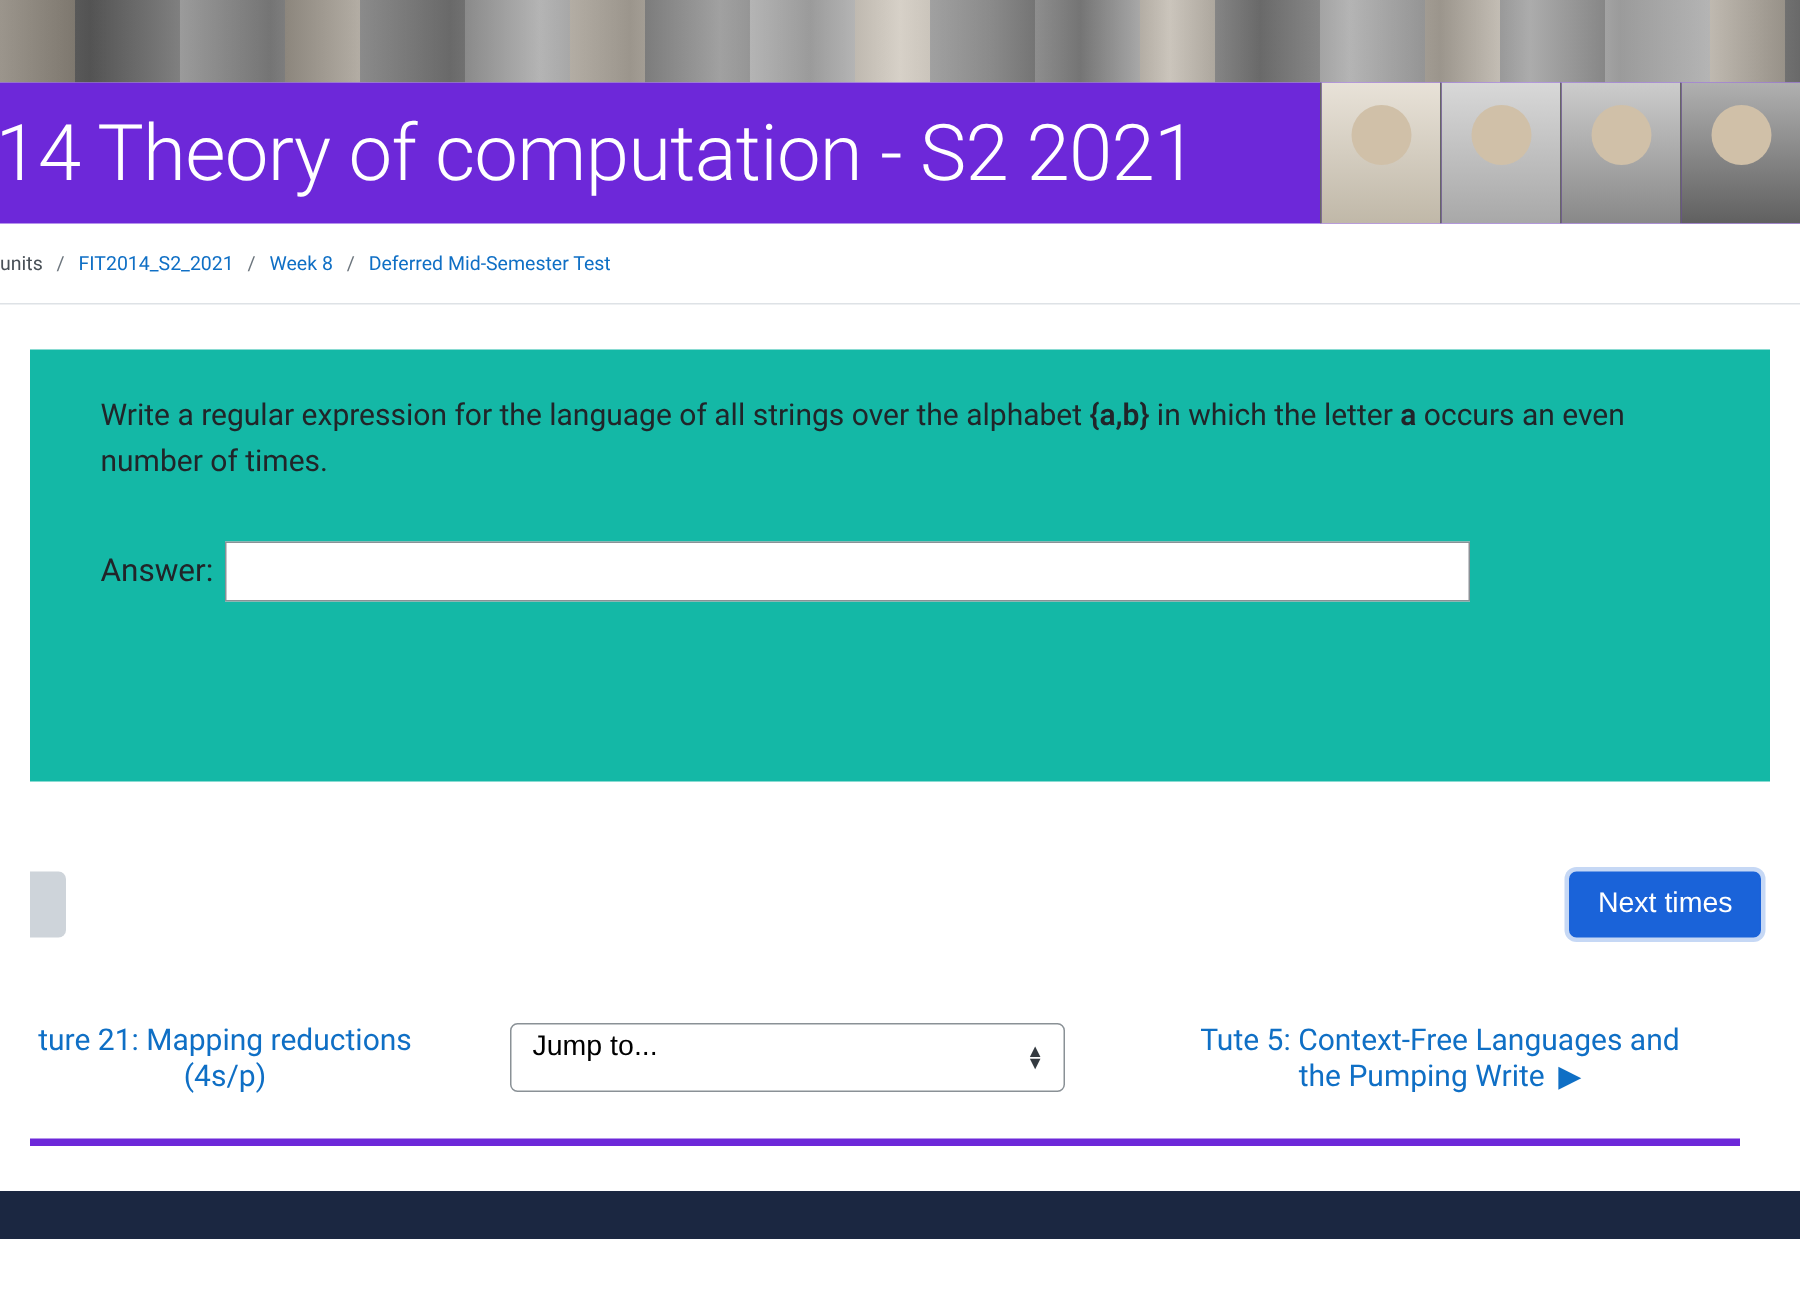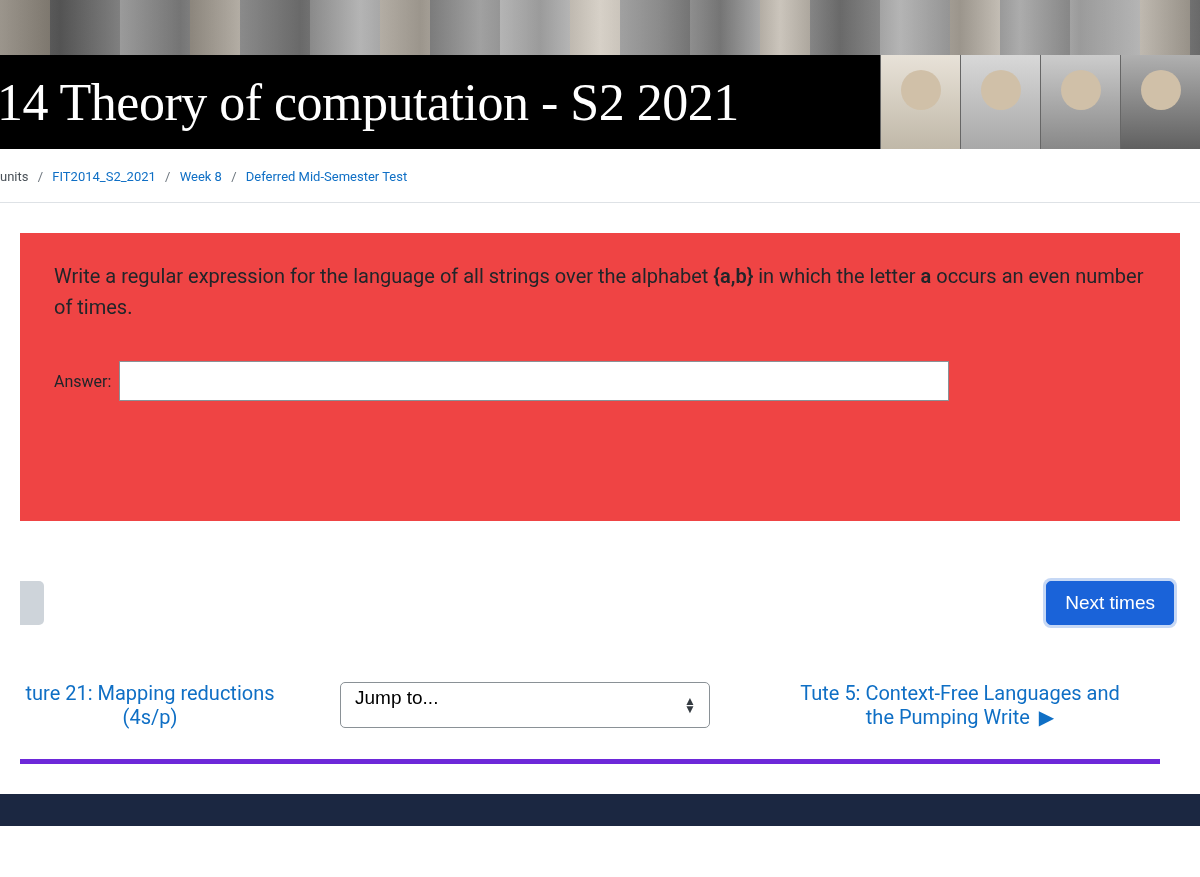--- a/index.html
+++ b/index.html
@@ -25,29 +25,28 @@
   .header-banner::before {
     content: "";
     position: absolute;
     inset: 0;
     background: repeating-linear-gradient(90deg,
       rgba(200,180,150,0.3) 0px, rgba(200,180,150,0.3) 50px,
       rgba(80,80,80,0.35) 50px, rgba(80,80,80,0.35) 120px,
       rgba(160,160,160,0.25) 120px, rgba(160,160,160,0.25) 190px);
   }
   .title-bar {
-    background: #000000;
+    background: #6d28d9;
     color: #fff;
     height: 94px;
     display: flex;
     align-items: center;
     padding-left: 0;
     position: relative;
     overflow: hidden;
-    font-family: Liberation Serif, serif;
   }
   .title-bar h1 {
     font-size: 52px;
     font-weight: 300;
     letter-spacing: -0.5px;
     white-space: nowrap;
     margin-left: -3px;
   }
   .title-portraits {
     position: absolute;
@@ -79,37 +78,37 @@
     font-size: 13px;
     border-bottom: 1px solid #dee2e6;
   }
   .breadcrumb span.sep { color: #6c757d; margin: 0 6px; }
   .breadcrumb a { color: #0f6fc5; text-decoration: none; }
   .breadcrumb .muted { color: #495057; }
 
   
   .content-wrap { padding: 0 20px 0 20px; }
   .question-box {
-    background: #ef4444;
+    background: #14b8a6;
     margin: 30px 0 0 0;
-    padding: 28px 30px 120px 34px;
+    padding: 28px 30px 120px 47px;
   }
   .qtext {
     font-size: 20px;
     line-height: 1.55;
     margin-bottom: 38px;
   }
   .qtext .mono { font-family: inherit; font-weight: 600; }
   .answer-row {
     display: flex;
     align-items: center;
     gap: 8px;
   }
   .answer-label {
-    font-size: 16px;
+    font-size: 21px;
   }
   .answer-input {
     width: 830px;
     height: 40px;
     border: 1px solid #8a9196;
     background: #fff;
     font-size: 18px;
     padding: 4px 8px;
   }
 

